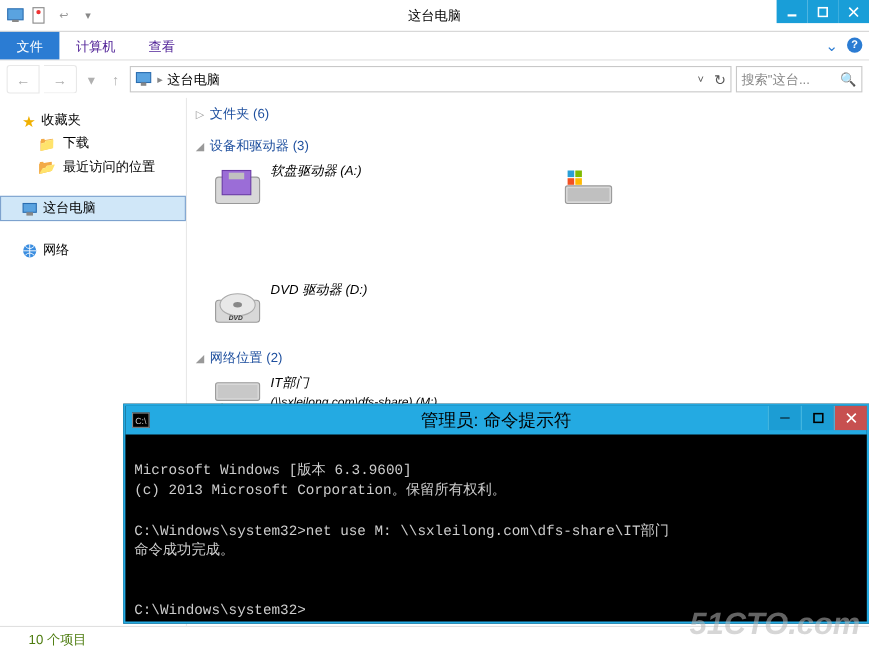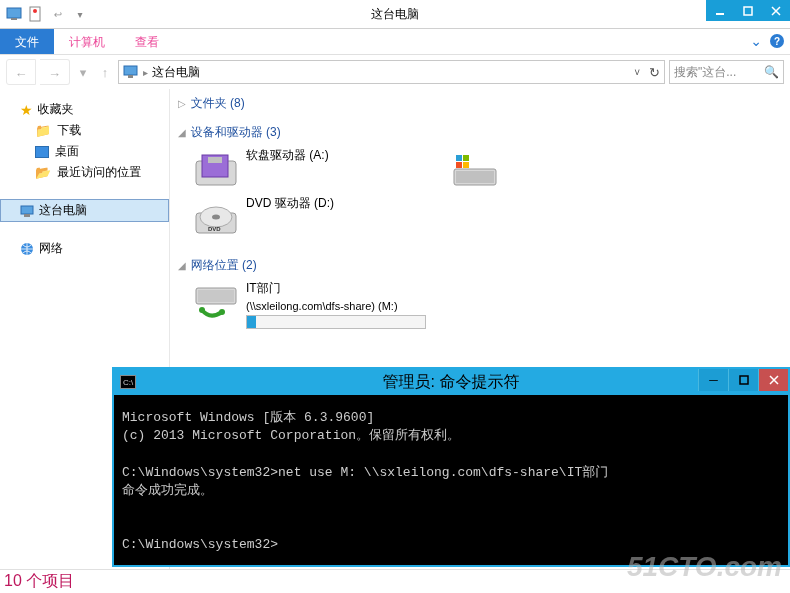--- a/index.html
+++ b/index.html
@@ -12,21 +12,21 @@
 .tb-title { position:absolute; left:50%; transform:translateX(-50%); font-size:12px; color:#000; }
 .win-ctrl { position:absolute; right:0; top:0; display:flex; }
 .win-btn { width:28px; height:21px; background:#199ed8; display:flex; align-items:center; justify-content:center; font-size:11px; color:#fff; cursor:pointer; }
 .win-btn.close { background:#199ed8; }
 .win-btn svg { width:10px; height:10px; }
 
 
 .ribbon { height:26px; background:#fff; display:flex; align-items:stretch; border-bottom:1px solid #e0e0e0; position:relative; }
 .rtab { padding:5px 15px; font-size:12px; cursor:pointer;text-align:right; }
 .rtab.file { background:#2b7cd3; color:#fff; }
-.rtab.normal { color:#ec4899; }
+.rtab.normal { color:#4c1d95; }
 .ribbon-right { position:absolute; right:6px; top:4px; display:flex; gap:8px; align-items:center; }
 .chev-down { color:#2b7cd3; font-size:14px; }
 .help-icon { width:14px; height:14px; background:#2b7cd3; border-radius:50%; color:#fff; display:flex; align-items:center; justify-content:center; font-size:10px; font-weight:bold; }
 
 
 .addrbar { height:34px; display:flex; align-items:center; gap:4px; padding:4px 6px; }
 .nav-btn { width:30px; height:26px; border:1px solid #e8e8e8; border-radius:3px; display:flex; align-items:center; justify-content:center; color:#b0b0b0; cursor:pointer; font-size:13px; }
 .nav-btn.back { border-radius:3px 0 0 3px; }
 .nav-btn.fwd { border-radius:0 3px 3px 0; border-left:none; }
 .addr-field { flex:1; height:24px; border:1px solid #c8c8c8; display:flex; align-items:center; padding-left:4px; gap:4px; position:relative; }
@@ -48,41 +48,41 @@
 .folder-icon { color:#f3c74f; font-size:13px; }
 .desk-icon { width:14px; height:12px; background:#3a8de0; border:1px solid #2a6db0; }
 .loc-icon { color:#c79550; font-size:13px; }
 .pc-icon { width:14px; height:14px; }
 .net-icon { width:14px; height:14px; }
 
 .content { flex:1; padding:0 8px; overflow:hidden; }
 .section-head { display:flex; align-items:center; gap:5px; padding:6px 0; color:#1e4f9e; font-size:12px; cursor:pointer; }
 .caret { font-size:10px; color:#999; }
 .caret.right { }
-.drives { display:flex; flex-wrap:wrap; padding-left:14px; margin-bottom:8px; }
+.drives { display:flex; gap:60px; flex-wrap:wrap; padding-left:14px; margin-bottom:8px;font-style:italic; }
 .drive { display:flex; gap:6px; width:260px; }
 .drive-icon { width:48px; height:48px; flex-shrink:0; display:flex; align-items:center; justify-content:center; }
 .drive-info { display:flex; flex-direction:column; gap:3px; font-size:12px; }
 .drive-name { color:#000; }
 .drive-sub { color:#666; font-size:11px; }
 .progress { width:180px; height:14px; border:1px solid #bdbdbd; background:#f5f5f5; }
 .progress-fill { height:100%; background:#26a0da; }
 
 
-.status { position:absolute; bottom:0; left:0; width:100%; height:24px; border-top:1px solid #e0e0e0; display:flex; align-items:center; padding-left:4px; color:#be185d; font-size:16px; }
+.status { position:absolute; bottom:0; left:0; width:100%; height:24px; border-top:1px solid #e0e0e0; display:flex; align-items:center; padding-left:26px; color:#4d7c0f; font-size:12px; }
 
 
 .cmd { position:absolute; left:112px; top:367px; width:678px; height:200px; background:#000; border:2px solid #24aae2; }
 .cmd-title { height:26px; background:#24aae2; display:flex; align-items:center; position:relative; color:#000; }
 .cmd-icon { margin-left:6px; width:16px; height:14px; background:#000; border:1px solid #888; display:flex; align-items:center; justify-content:center; color:#ccc; font-size:8px; }
 .cmd-title-text { position:absolute; left:50%; transform:translateX(-50%); font-size:16px; }
 .cmd-ctrl { position:absolute; right:0; top:0; display:flex; height:22px; }
 .cmd-btn { width:30px; height:22px; background:#1c9dd4; display:flex; align-items:center; justify-content:center; color:#000; cursor:pointer; font-size:12px; border-left:1px solid #48b8e0; }
 .cmd-btn.close { background:#c75050; color:#fff; }
-.cmd-body { padding:14px 8px; font-family:Consolas,"Courier New",monospace; font-size:13px; color:#ccc; line-height:1.4; white-space:pre-wrap; }
+.cmd-body { padding:24px 8px; font-family:Consolas,"Courier New",monospace; font-size:13px; color:#ccc; line-height:1.4; white-space:pre-wrap; }
 
 
 .wm { position:absolute; right:8px; bottom:10px; color:#e0e0e0; font-family:Arial; text-align:right; pointer-events:none;margin-top:40px; }
 .wm-big { font-size:28px; font-weight:bold; font-style:italic; color:rgba(180,180,180,0.55); }
 .wm-small { font-size:12px; color:rgba(180,180,180,0.55); }
 
 
 svg { display:block; }
 </style>
 </head>
@@ -161,24 +161,20 @@
     <div class="sb-group">
       <div class="sb-head">
         <span class="star">★</span>
         <span>收藏夹</span>
       </div>
       <div class="sb-item">
         <span class="folder-icon">📁</span>
         <span>下载</span>
       </div>
       <div class="sb-item">
-        <span class="desk-icon"></span>
-        <span>桌面</span>
-      </div>
-      <div class="sb-item">
         <span class="loc-icon">📂</span>
         <span>最近访问的位置</span>
       </div>
     </div>
     <div class="sb-group">
       <div class="sb-head sel">
         <svg class="pc-icon">
             <rect x="1" y="2" width="12" height="8" fill="#5aa3e0" stroke="#2a6db0"></rect>
             <rect x="4" y="10" width="6" height="3" fill="#888"></rect>
           </svg>
@@ -192,21 +188,21 @@
             <path d="M1 7 H13 M7 1 V13 M3 3 Q7 7 11 3 M3 11 Q7 7 11 11" stroke="#fff" fill="none" stroke-width="0.8"></path>
           </svg>
         <span>网络</span>
       </div>
     </div>
   </div>
 
   <div class="content">
     <div class="section-head">
       <span class="caret right">▷</span>
-      <span>文件夹 (8)</span>
+      <span>文件夹 (6)</span>
     </div>
     <div class="section-head">
       <span class="caret">◢</span>
       <span>设备和驱动器 (3)</span>
     </div>
     <div class="drives">
       <div class="drive">
         <div class="drive-icon">
           <svg width="44" height="40">
               <rect x="2" y="10" width="40" height="24" rx="3" fill="#d8d8d8" stroke="#999"></rect>

